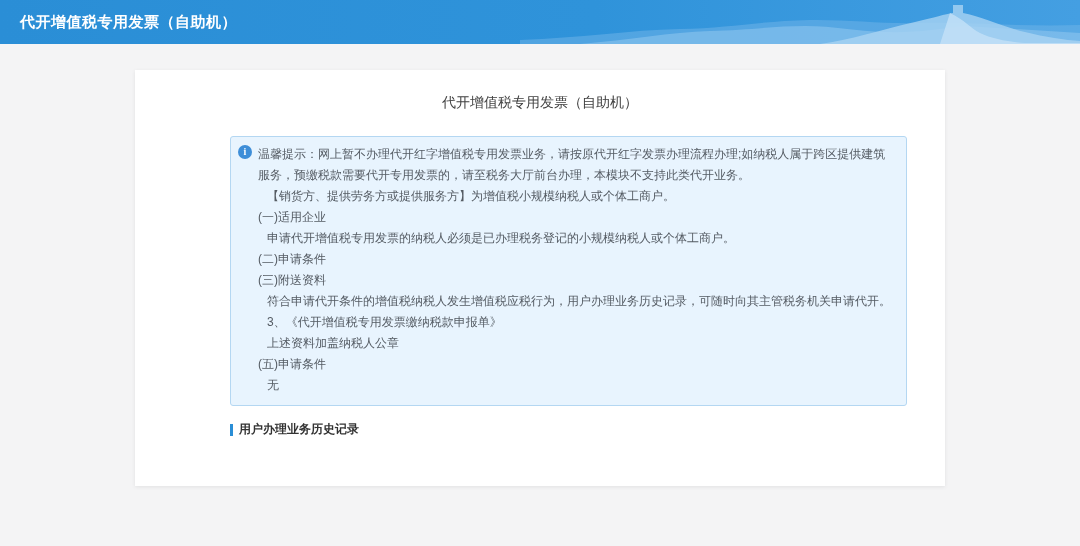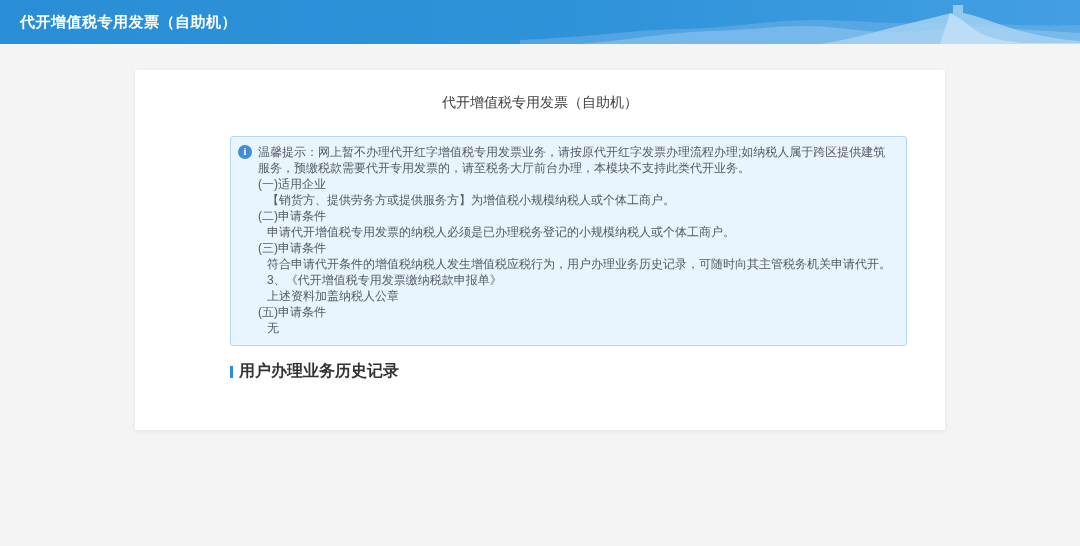--- a/index.html
+++ b/index.html
@@ -73,38 +73,38 @@
     font-size: 10px;
     font-weight: bold;
     line-height: 14px;
     text-align: center;
     font-family: "Liberation Serif", serif;
   }
   .notice-text {
     flex: 1;
     margin-left: 6px;
     font-size: 12px;
-    line-height: 16px;
+    line-height: 21px;
     color: #545b63;
   }
   .nline { }
   .nline.indent { padding-left: 9px; }
   
   .section-header {
     margin-top: 15px;
     display: flex;
     align-items: center;
   }
   .accent-bar {
     width: 3px; height: 12px;
     background: #2a8ed6;
     margin-right: 6px;
   }
   .section-title {
-    font-size: 16px;
+    font-size: 12px;
     font-weight: bold;
     color: #333333;
   }
 </style>
 </head>
 <body>
 
 <div class="topbar">
   <span class="topbar-title">代开增值税专用发票（自助机）</span>
   <svg class="topbar-deco" viewBox="0 0 560 44" preserveAspectRatio="none" xmlns="http://www.w3.org/2000/svg">
@@ -117,25 +117,25 @@
 
 <div class="page">
   <div class="card">
     <div class="card-title">代开增值税专用发票（自助机）</div>
 
     <div class="card-inner">
       <div class="notice">
         <span class="info-icon">i</span>
         <div class="notice-text">
           <div class="nline">温馨提示：网上暂不办理代开红字增值税专用发票业务，请按原代开红字发票办理流程办理;如纳税人属于跨区提供建筑服务，预缴税款需要代开专用发票的，请至税务大厅前台办理，本模块不支持此类代开业务。</div>
+          <div class="nline indent">【销货方、提供劳务方或提供服务方】为增值税小规模纳税人或个体工商户。</div>
           <div class="nline">(一)适用企业</div>
-          <div class="nline indent">【销货方、提供劳务方或提供服务方】为增值税小规模纳税人或个体工商户。</div>
+          <div class="nline indent">申请代开增值税专用发票的纳税人必须是已办理税务登记的小规模纳税人或个体工商户。</div>
           <div class="nline">(二)申请条件</div>
-          <div class="nline indent">申请代开增值税专用发票的纳税人必须是已办理税务登记的小规模纳税人或个体工商户。</div>
-          <div class="nline">(三)申请条件</div>
+          <div class="nline">(三)附送资料</div>
           <div class="nline indent">符合申请代开条件的增值税纳税人发生增值税应税行为，用户办理业务历史记录，可随时向其主管税务机关申请代开。</div>
           <div class="nline indent">3、《代开增值税专用发票缴纳税款申报单》</div>
           <div class="nline indent">上述资料加盖纳税人公章</div>
           <div class="nline">(五)申请条件</div>
           <div class="nline indent">无</div>
         </div>
       </div>
 
       <div class="section-header">
         <span class="accent-bar"></span>

